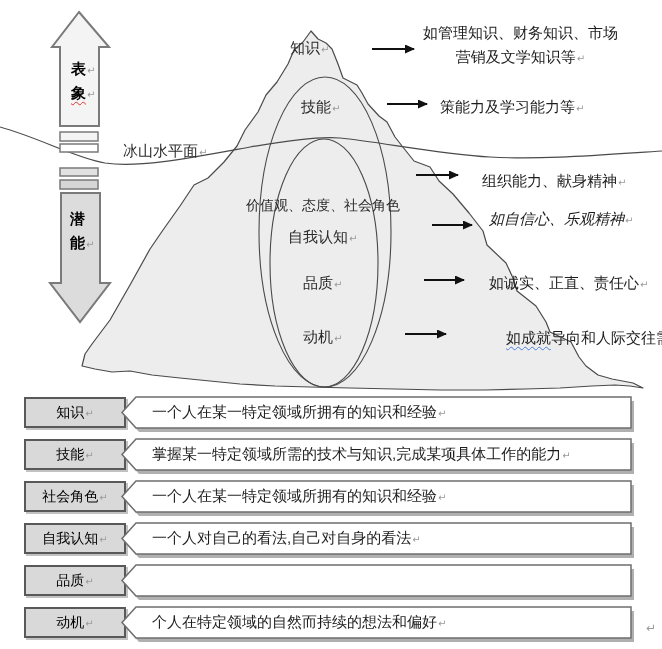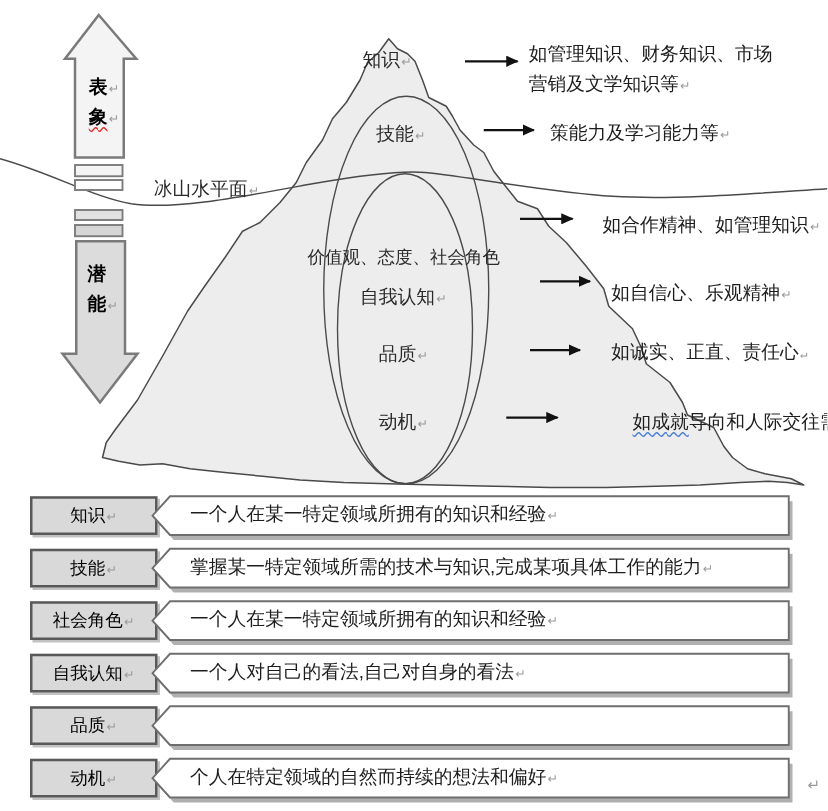--- a/index.html
+++ b/index.html
@@ -71,30 +71,30 @@
   <div class="gauge-char" style="left:70px;top:234px;"><span>能</span><span class="ret">↵</span></div>
   <div class="lbl" style="left:123px;top:142px;"><span>冰山水平面</span><span class="ret">↵</span></div>
 
   <div class="lbl" style="left:290px;top:39px;"><span>知识</span><span class="ret">↵</span></div>
   <div class="lbl" style="left:301px;top:98px;"><span>技能</span><span class="ret">↵</span></div>
   <div class="lbl" style="left:246px;top:167px;font-size:14px;margin-top:30px;"><span>价值观、态度、社会角色</span></div>
   <div class="lbl" style="left:288px;top:228px;"><span>自我认知</span><span class="ret">↵</span></div>
   <div class="lbl" style="left:303px;top:274px;"><span>品质</span><span class="ret">↵</span></div>
   <div class="lbl" style="left:303px;top:328px;"><span>动机</span><span class="ret">↵</span></div>
 
-  <div class="note" style="left:423px;top:32px;">
+  <div class="note" style="left:423px;top:21px;text-align:center;">
     <div><span>如管理知识、财务知识、市场</span></div>
     <div><span>营销及文学知识等</span><span class="ret">↵</span></div>
   </div>
   <div class="note" style="left:440px;top:95px;">
     <div><span>策能力及学习能力等</span><span class="ret">↵</span></div>
   </div>
-  <div class="note" style="left:482px;top:169px;"><span>如合作精神、如管理知识</span><span class="ret">↵</span></div>
-  <div class="note" style="left:489px;top:223px;"><span>如自信心、乐观精神</span><span class="ret">↵</span></div>
-  <div class="note" style="left:489px;top:271px;font-family:Liberation Mono, monospace;"><span>如诚实、正直、责任心</span><span class="ret">↵</span></div>
+  <div class="note" style="left:482px;top:169px;"><span>组织能力、献身精神</span><span class="ret">↵</span></div>
+  <div class="note" style="left:489px;top:207px;font-style:italic;"><span>如自信心、乐观精神</span><span class="ret">↵</span></div>
+  <div class="note" style="left:489px;top:271px;"><span>如诚实、正直、责任心</span><span class="ret">↵</span></div>
   <div class="note" style="left:464px;top:326px;margin-left:42px;"><span class="wavy-blue">如成就</span><span>导向和人际交往需求</span><span class="ret">↵</span></div>
 
   <div class="def-row" style="top:397px;">
     <div class="term-box"><span>知识</span><span class="ret">↵</span></div>
     <svg class="def-svg" width="518" height="40">
       <polygon points="20,6 515,6 515,37 20,37 6,21.5" fill="#b0b0b0"></polygon>
       <polygon points="17,2 512,2 512,33 17,33 3,17.5" fill="#ffffff" stroke="#6e6e6e" stroke-width="1.5"></polygon>
     </svg>
     <div class="def-text"><span>一个人在某一特定领域所拥有的知识和经验</span><span class="ret">↵</span></div>
   </div>

